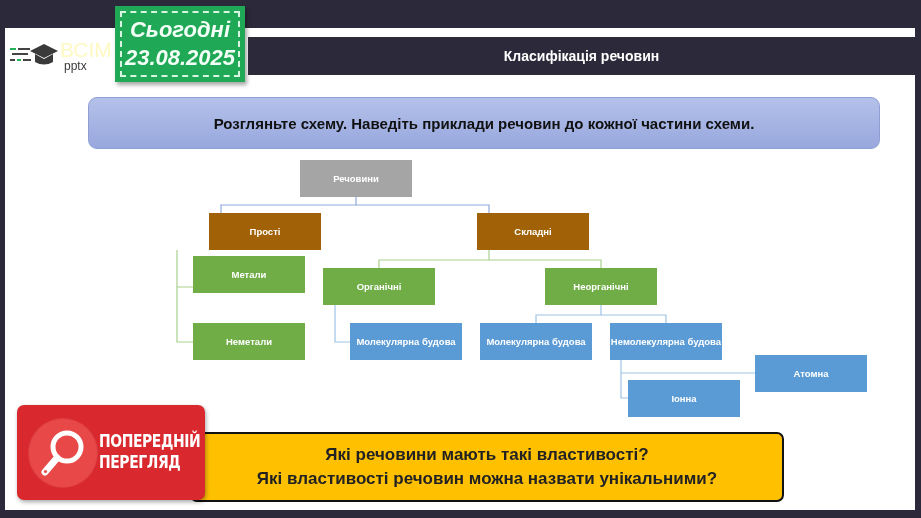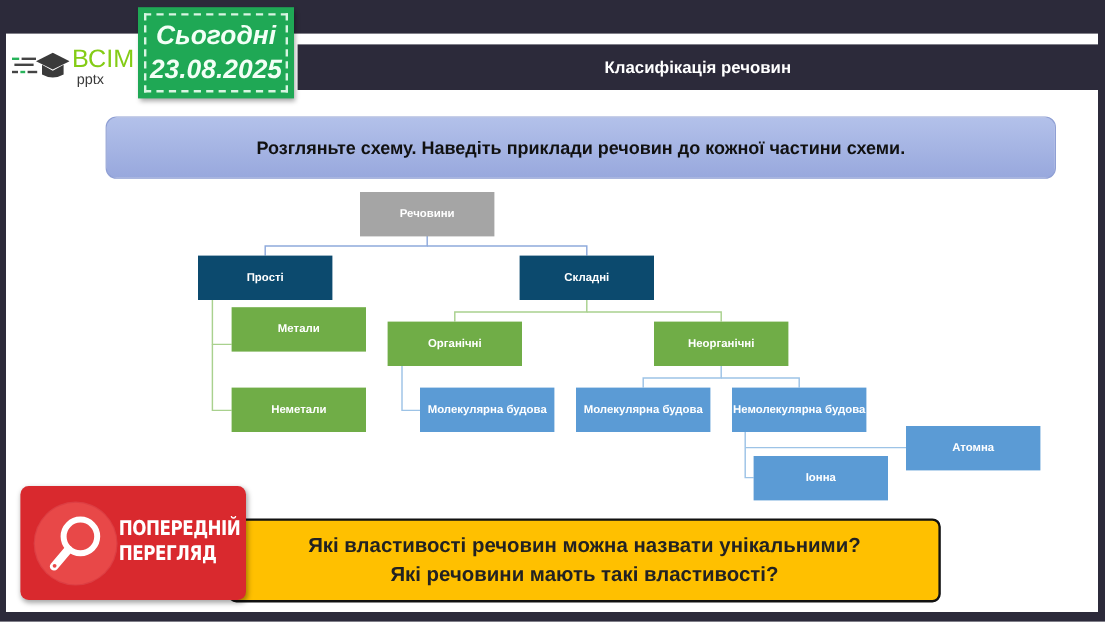--- a/index.html
+++ b/index.html
@@ -12,21 +12,21 @@
   .slide {
     position: absolute; left: 5px; top: 28px; width: 910px; height: 482px;
     background: #ffffff;
   }
   .logo {
     position: absolute; left: 8px; top: 35px; width: 105px; height: 40px;
     display: flex; align-items: center;
   }
   .logo-mark { width: 50px; height: 34px; position: relative; }
   .logo-text { display: flex; flex-direction: column; line-height: 1; margin-left: 2px; }
-  .logo-text .big { font-size: 21px; color: #84cc16; letter-spacing: 0px; }
+  .logo-text .big { font-size: 21px; color: #fef9c3; letter-spacing: 0px; }
   .logo-text .small { font-size: 12px; color: #3a3a3a; margin-left: 4px; }
   .date-badge {
     position: absolute; left: 115px; top: 6px; width: 130px; height: 76px;
     background: #1fa855;
     box-shadow: 2px 3px 4px rgba(0,0,0,0.35);
   }
   .date-badge .inner {
     position: absolute; left: 5px; top: 5px; right: 5px; bottom: 5px;
     border: 2px dashed #d8f5e2;
     display: flex; flex-direction: column; align-items: center; justify-content: center;
@@ -47,21 +47,21 @@
     border: 1px solid #8f9fd4;
     display: flex; align-items: center; justify-content: center;
     font-weight: bold; font-size: 15px; color: #111;
   }
   .box {
     position: absolute; width: 112px; height: 37px;
     display: flex; align-items: center; justify-content: center;
     color: #ffffff; font-weight: bold; font-size: 9.5px; 
   }
   .gray { background: #a5a5a5; }
-  .blue { background: #0c4a6e; }
+  .blue { background: #a16207; margin-left: 44px; }
   .green { background: #70ad47; }
   .lblue { background: #5b9bd5; }
   svg.lines { position: absolute; left: 0; top: 0; }
   .preview {
     position: absolute; left: 17px; top: 405px; width: 188px; height: 95px;
     background: #d9292e; border-radius: 7px;
     box-shadow: 1px 2px 4px rgba(0,0,0,0.35);
   }
   .preview-circle {
     position: absolute; left: 12px; top: 14px; width: 68px; height: 68px; border-radius: 50%;
@@ -141,22 +141,22 @@
 <div class="box green" style="left:193px;top:323px;">Неметали</div>
 <div class="box green" style="left:323px;top:268px;">Органічні</div>
 <div class="box green" style="left:545px;top:268px;">Неорганічні</div>
 <div class="box lblue" style="left:350px;top:323px;">Молекулярна будова</div>
 <div class="box lblue" style="left:480px;top:323px;">Молекулярна будова</div>
 <div class="box lblue" style="left:610px;top:323px;">Немолекулярна будова</div>
 <div class="box lblue" style="left:628px;top:380px;">Іонна</div>
 <div class="box lblue" style="left:755px;top:355px;">Атомна</div>
 
 <div class="question">
+  <span>Які речовини мають такі властивості?</span>
   <span>Які властивості речовин можна назвати унікальними?</span>
-  <span>Які речовини мають такі властивості?</span>
 </div>
 
 <div class="preview">
   <div class="preview-circle">
     <svg width="68" height="68" viewBox="0 0 68 68">
       <circle cx="38" cy="28" r="14" stroke="#fff" stroke-width="5" fill="none"></circle>
       <line x1="28" y1="39" x2="16" y2="53" stroke="#fff" stroke-width="7" stroke-linecap="round"></line>
       <circle cx="16.5" cy="52.5" r="1.6" fill="#e84848"></circle>
     </svg>
   </div>

